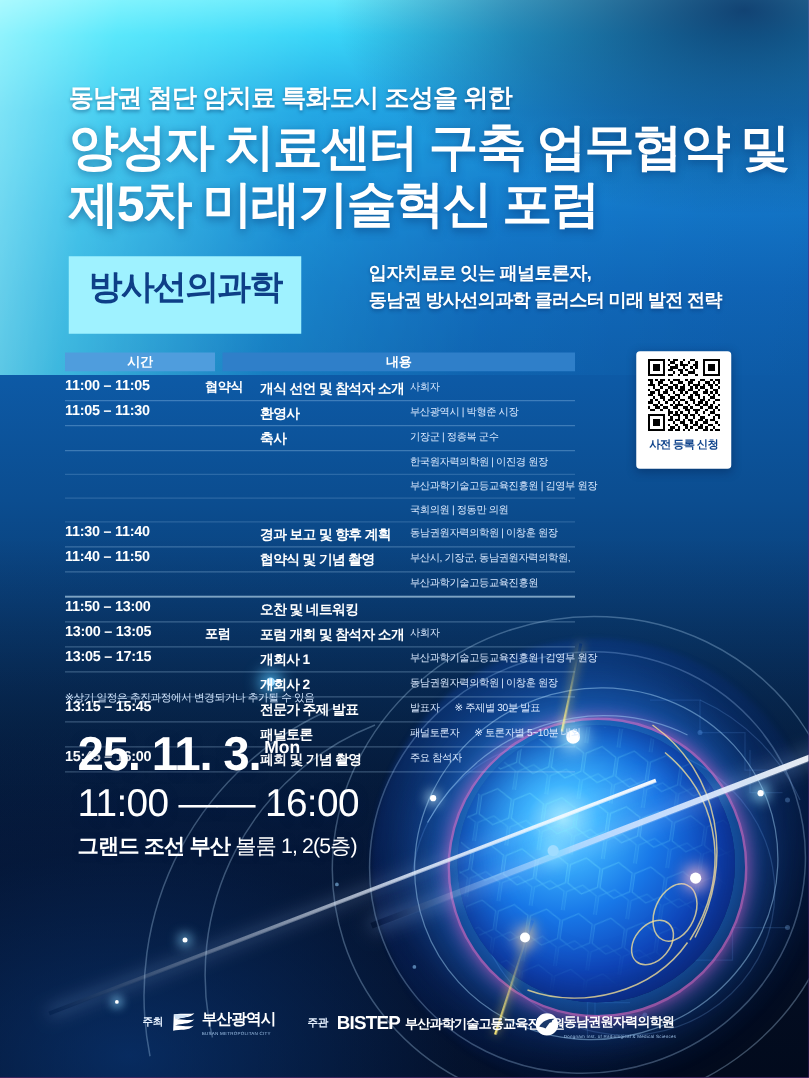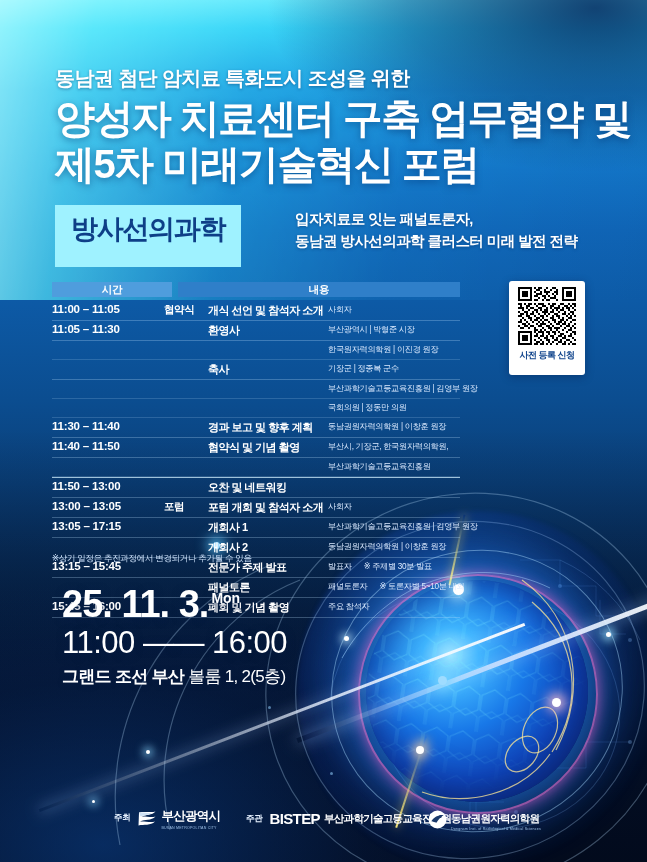--- a/index.html
+++ b/index.html
@@ -556,32 +556,32 @@
           <div class="c-cat">협약식</div>
           <div class="c-item">개식 선언 및 참석자 소개</div>
           <div class="c-detail"><span>사회자</span></div>
         </div>
         <div class="row">
           <div class="c-time">11:05 – 11:30</div>
           <div class="c-cat"></div>
           <div class="c-item">환영사</div>
           <div class="c-detail"><span>부산광역시 | 박형준 시장</span></div>
         </div>
+        <div class="row">
+          <div class="c-time"></div>
+          <div class="c-cat"></div>
+          <div class="c-item">축사</div>
+          <div class="c-detail"><span>기장군 | 정종복 군수</span></div>
+        </div>
         <div class="row no-line">
           <div class="c-time"></div>
           <div class="c-cat"></div>
           <div class="c-item"></div>
           <div class="c-detail"><span>한국원자력의학원 | 이진경 원장</span></div>
         </div>
-        <div class="row">
-          <div class="c-time"></div>
-          <div class="c-cat"></div>
-          <div class="c-item">축사</div>
-          <div class="c-detail"><span>기장군 | 정종복 군수</span></div>
-        </div>
         <div class="row no-line">
           <div class="c-time"></div>
           <div class="c-cat"></div>
           <div class="c-item"></div>
           <div class="c-detail"><span>부산과학기술고등교육진흥원 | 김영부 원장</span></div>
         </div>
         <div class="row no-line">
           <div class="c-time"></div>
           <div class="c-cat"></div>
           <div class="c-item"></div>
@@ -590,21 +590,21 @@
         <div class="row">
           <div class="c-time">11:30 – 11:40</div>
           <div class="c-cat"></div>
           <div class="c-item">경과 보고 및 향후 계획</div>
           <div class="c-detail"><span>동남권원자력의학원 | 이창훈 원장</span></div>
         </div>
         <div class="row">
           <div class="c-time">11:40 – 11:50</div>
           <div class="c-cat"></div>
           <div class="c-item">협약식 및 기념 촬영</div>
-          <div class="c-detail"><span>부산시, 기장군, 한국원자력의학원,</span></div>
+          <div class="c-detail"><span>부산시, 기장군, 동남권원자력의학원,</span></div>
         </div>
         <div class="row no-line">
           <div class="c-time"></div>
           <div class="c-cat"></div>
           <div class="c-item"></div>
           <div class="c-detail"><span>부산과학기술고등교육진흥원</span></div>
         </div>
         <div class="row sep-top">
           <div class="c-time">11:50 – 13:00</div>
           <div class="c-cat"></div>

